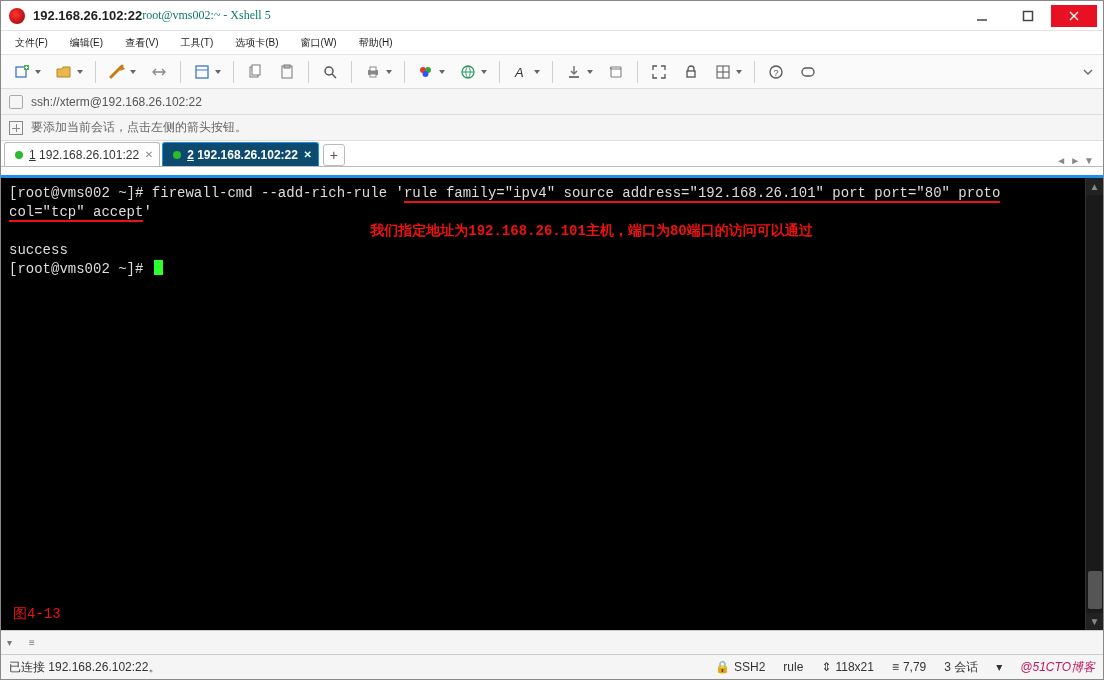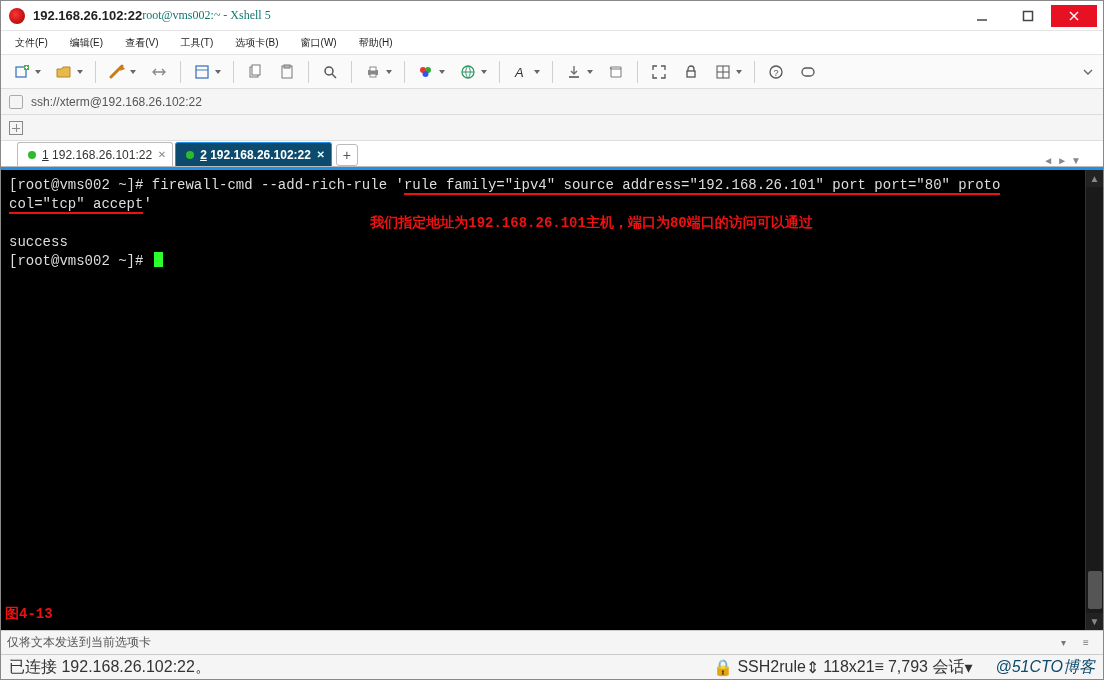--- a/index.html
+++ b/index.html
@@ -93,21 +93,21 @@
   .hintbar .addicon:before, .hintbar .addicon:after {
     content:""; position:absolute; background:#888;
   }
   .hintbar .addicon:before{ left:2px; right:2px; top:6px; height:1px;}
   .hintbar .addicon:after { top:2px; bottom:2px; left:6px; width:1px;}
   
   .tabstrip {
     height:26px; background:#fff;
     border-bottom:1px solid #bbb;
     display:flex; align-items:flex-end;
-    padding:0 16px;
+    padding:0 3px;
     gap:0;
   }
   .stab {
     height:24px; padding:0 20px 0 10px;
     display:flex; align-items:center; gap:6px;
     border:1px solid #bbb; border-bottom:none;
     background:#fff; color:#333;
     border-radius:3px 3px 0 0;
     margin-right:2px;
     font-size:12px;
@@ -122,59 +122,59 @@
   .stab.active .x{ color:#dff; }
   .stab .und { text-decoration:underline; }
   .newtab {
     width:22px;height:22px; border:1px solid #bbb;
     display:flex;align-items:center;justify-content:center;
     color:#555; font-size:14px; border-radius:3px; margin-left:2px;
   }
   .tabstrip .navend{ margin-left:auto; display:flex; align-items:center; gap:4px; color:#888; padding-right:6px;}
   .tabstrip .navend .tri{ font-size:10px; }
   
-  .termwrap { flex:1; display:flex; background:#000; position:relative; border-top:3px solid #1e90e6;}
+  .termwrap { flex:1; display:flex; background:#000; position:relative; border-top:3px solid #1e90e6;margin-top:8px;}
   .terminal {
     flex:1;
     background:#000; color:#ddd;
     font-family: Consolas, "Courier New", monospace;
     font-size:14px; line-height:19px;
     padding:6px 8px;
     white-space:pre-wrap;
     position:relative;
   }
   .term-scroll {
     width:18px; background:#222;
     display:flex; flex-direction:column; align-items:center;
     border-left:1px solid #333;
   }
   .term-scroll .sarrow{ color:#888; font-size:10px; padding:3px 0;}
   .term-scroll .strack{ flex:1; width:100%; background:#1a1a1a; position:relative;}
   .term-scroll .sthumb{ background:#555; width:14px; height:38px; position:absolute; left:2px; bottom:4px; border-radius:2px;}
   .prompt{ color:#ddd; }
   .ul-red{ border-bottom:2px solid #e11; }
   .anno { color:#e11; font-weight:bold; }
-  .caption{ color:#e11; font-weight:bold; position:absolute; left:4px; bottom:6px;}
+  .caption{ color:#e11; font-weight:normal; position:absolute; left:12px; bottom:6px;}
   .cursor{ display:inline-block; width:9px; height:15px; background:#2dff2d; vertical-align:-2px; margin-left:2px;}
   
   .inputbar{
     height:24px; background:#f5f5f5; border-top:1px solid #ccc;
     display:flex; align-items:center; padding:0 6px; gap:8px; color:#555;
   }
   .inputbar .field{ flex:1; }
   .inputbar .dd{ width:14px; color:#777; font-size:10px;}
   
   .statusbar{
     height:24px; background:#f5f5f5; border-top:1px solid #ccc;
-    display:flex; align-items:center; padding:12px 8px; 
-    color:#333; font-size:16px;
+    display:flex; align-items:center; padding:12px 8px; gap:18px;
+    color:#333; font-size:12px;
   }
   .statusbar .spacer{ flex:1; }
   .statusbar .sitem{ display:flex; align-items:center; gap:4px;}
-  .statusbar .watermark{ color:#0c4a6e; font-style:italic;margin-left:23px;}
+  .statusbar .watermark{ color:#be185d; font-style:italic;}
 </style>
 </head>
 <body>
 
 <div class="titlebar">
   <div class="appicon"></div>
   <span class="title-main">192.168.26.102:22</span>
   <span class="title-sub">root@vms002:~ - Xshell 5</span>
   <div class="spacer"></div>
   <div class="winbtn">
@@ -339,20 +339,21 @@
   </div>
 </div>
 
 <div class="addrbar">
   <div class="addricon"></div>
   <span>ssh://xterm@192.168.26.102:22</span>
 </div>
 
 <div class="hintbar">
   <div class="addicon"></div>
+  <span>要添加当前会话，点击左侧的箭头按钮。</span>
 </div>
 
 <div class="tabstrip">
   <div class="stab">
     <span class="dot"></span>
     <span><span class="und">1</span> <span>192.168.26.101:22</span></span>
     <span class="x">✕</span>
   </div>
   <div class="stab active">
     <span class="dot"></span>
@@ -377,21 +378,20 @@
   <div class="term-scroll">
     <div class="sarrow">▲</div>
     <div class="strack">
       <div class="sthumb"></div>
     </div>
     <div class="sarrow">▼</div>
   </div>
 </div>
 
 <div class="inputbar">
-  <span class="field">仅将文本发送到当前选项卡</span>
   <span class="dd">▾</span>
   <span class="dd">≡</span>
 </div>
 
 <div class="statusbar">
   <span>已连接 192.168.26.102:22。</span>
   <div class="spacer"></div>
   <div class="sitem">
     <span>🔒</span>
     <span>SSH2</span>

